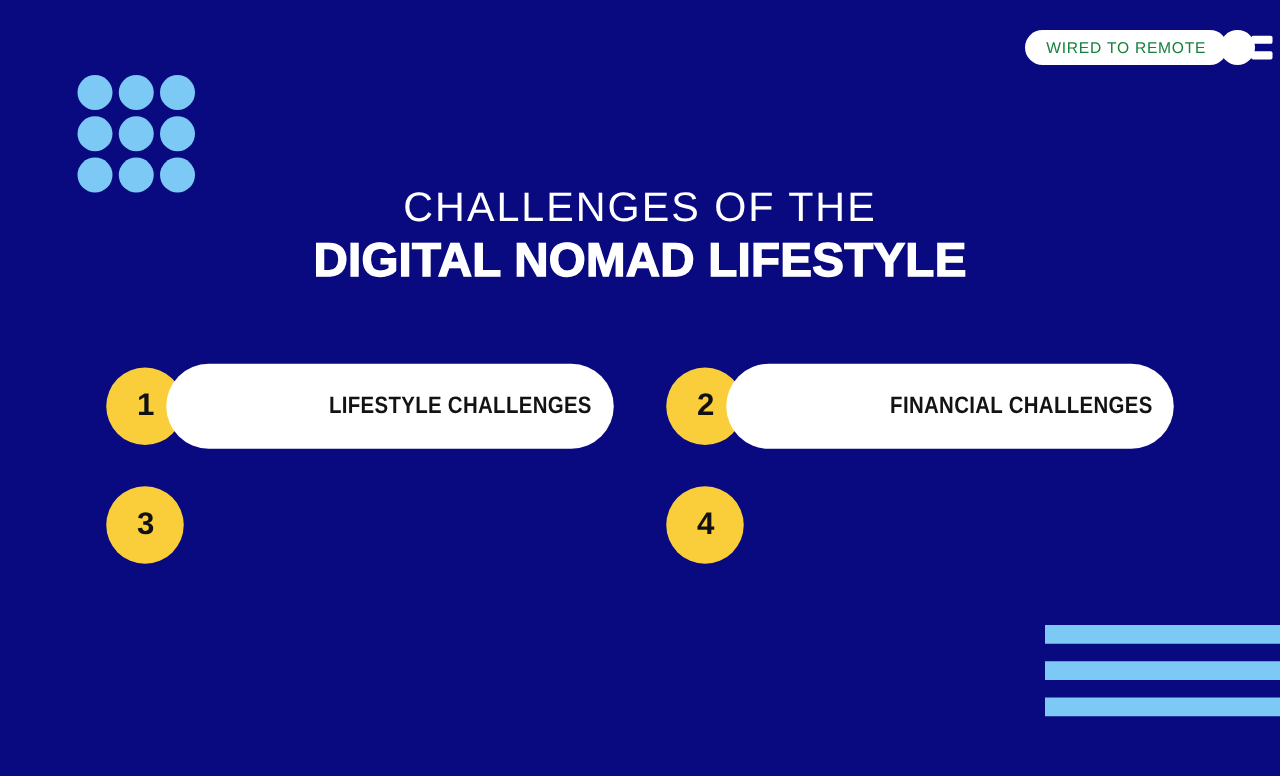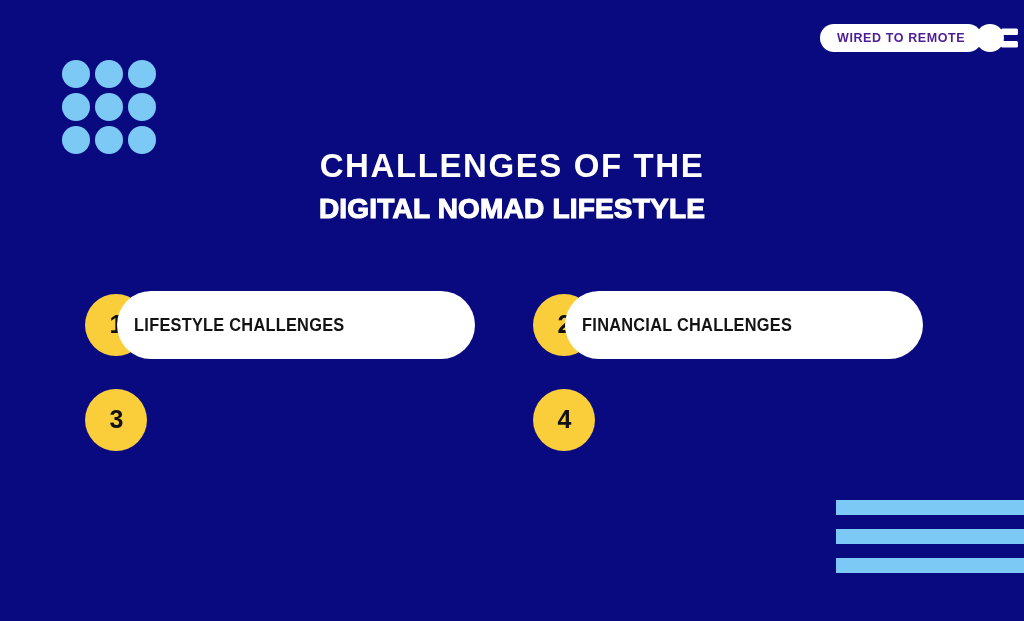--- a/index.html
+++ b/index.html
@@ -37,23 +37,23 @@
     background: #FFFFFF;
     border-radius: 14px;
     display: flex;
     align-items: center;
     justify-content: center;
     padding: 0 17px;
     position: relative;
     z-index: 2;
   }
   #logo-pill-text {
-    color: #4c1d95;
+    color: #15803d;
     font-size: 12.5px;
-    font-weight: bold;
+    font-weight: normal;
     letter-spacing: 0.6px;
     white-space: nowrap;
     line-height: 1;
   }
   #logo-plug {
     position: relative;
     margin-left: -9px;
     z-index: 1;
     width: 46px;
     height: 34px;
@@ -83,28 +83,28 @@
   #title-block {
     position: absolute;
     left: 0;
     top: 146px;
     width: 1024px;
     text-align: center;
   }
   #title-line1 {
     color: #FFFFFF;
     font-size: 33px;
-    font-weight: bold;
+    font-weight: normal;
     letter-spacing: 1.6px;
     line-height: 40px;
     white-space: nowrap;
   }
   #title-line2 {
     color: #FFFFFF;
-    font-size: 28px;
+    font-size: 38px;
     font-weight: bold;
     letter-spacing: 0.2px;
     line-height: 46px;
     white-space: nowrap;
     -webkit-text-stroke: 1.1px #FFFFFF;
   }
 
   
   #cards {
     position: absolute;
@@ -134,30 +134,30 @@
   .card-badge-num {
     color: #111111;
     font-size: 25px;
     font-weight: bold;
     line-height: 1;
     margin-left: 1px;
     margin-top: -1px;
   }
   .card-pill {
     position: absolute;
-    left: 32px;
+    left: 48px;
     top: 0;
     width: 358px;
     height: 68px;
     background: #FFFFFF;
     border-radius: 34px;
     z-index: 2;
     display: flex;
     align-items: center;
-    justify-content: flex-start;
+    justify-content: flex-end;
   }
   .card-label {
     color: #131313;
     font-size: 19px;
     font-weight: bold;
     letter-spacing: 0.3px;
     white-space: nowrap;
     transform: scaleX(0.86);
     transform-origin: center;
   }

